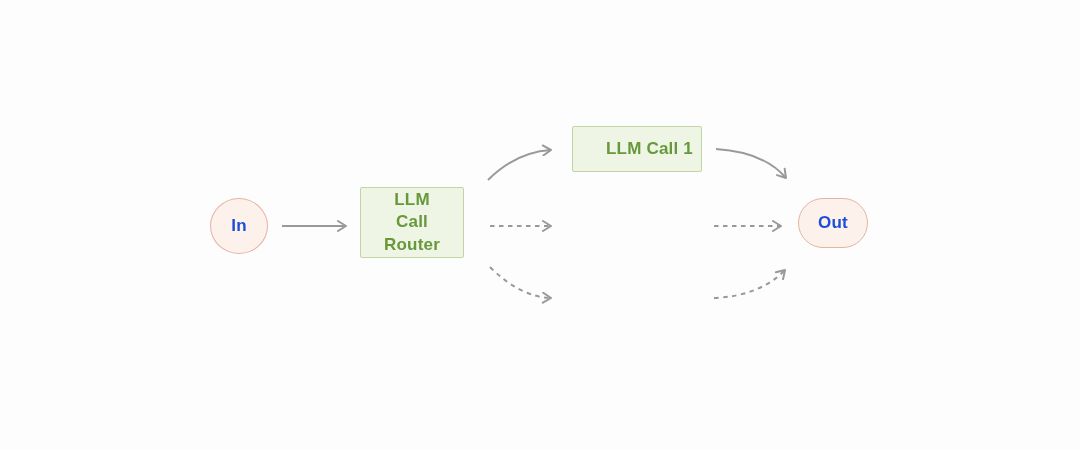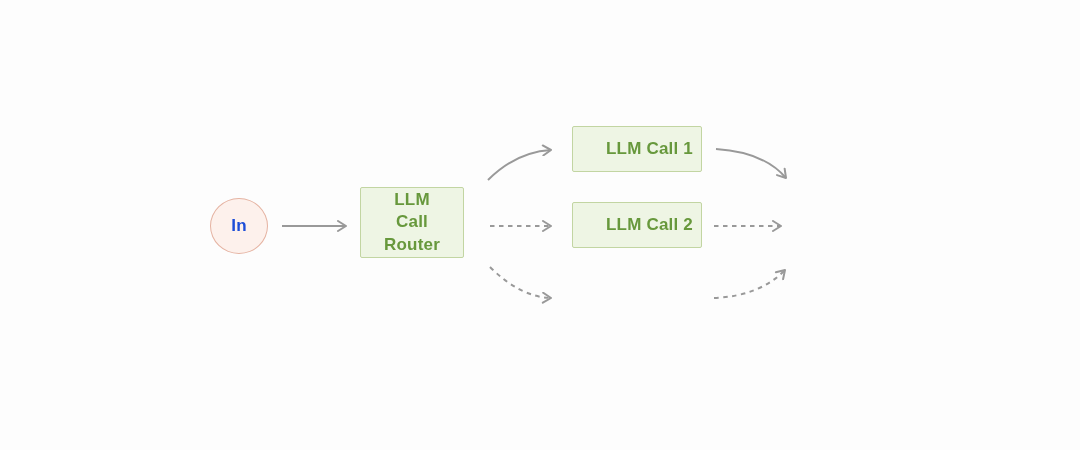--- a/index.html
+++ b/index.html
@@ -103,19 +103,19 @@
   </div>
 
   <div class="node process node-router">
     <span>LLM Call Router</span>
   </div>
 
   <div class="node process node-call node-call1">
     <span>LLM Call 1</span>
   </div>
 
-  <div class="node process node-call node-call2">
-    <span>LLM Call 2</span>
-  </div>
 
 
+  <div class="node terminal node-out">
+    <span>Out</span>
+  </div>
 
 </div>
 
 </body></html>

